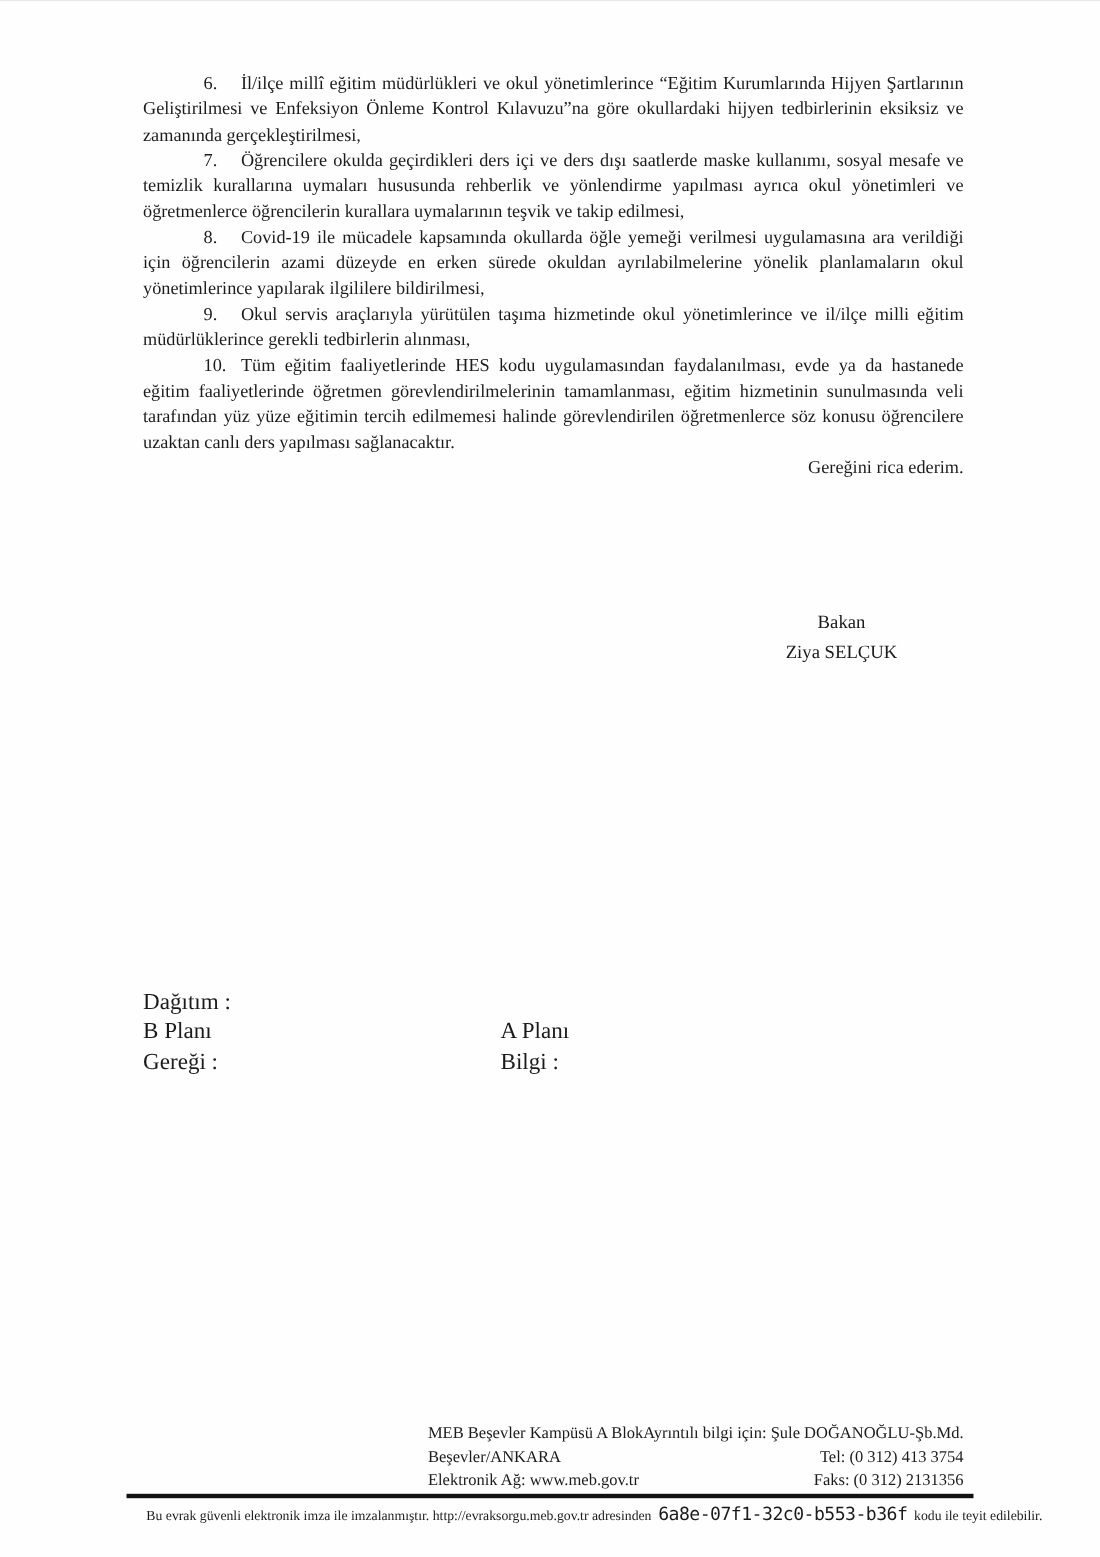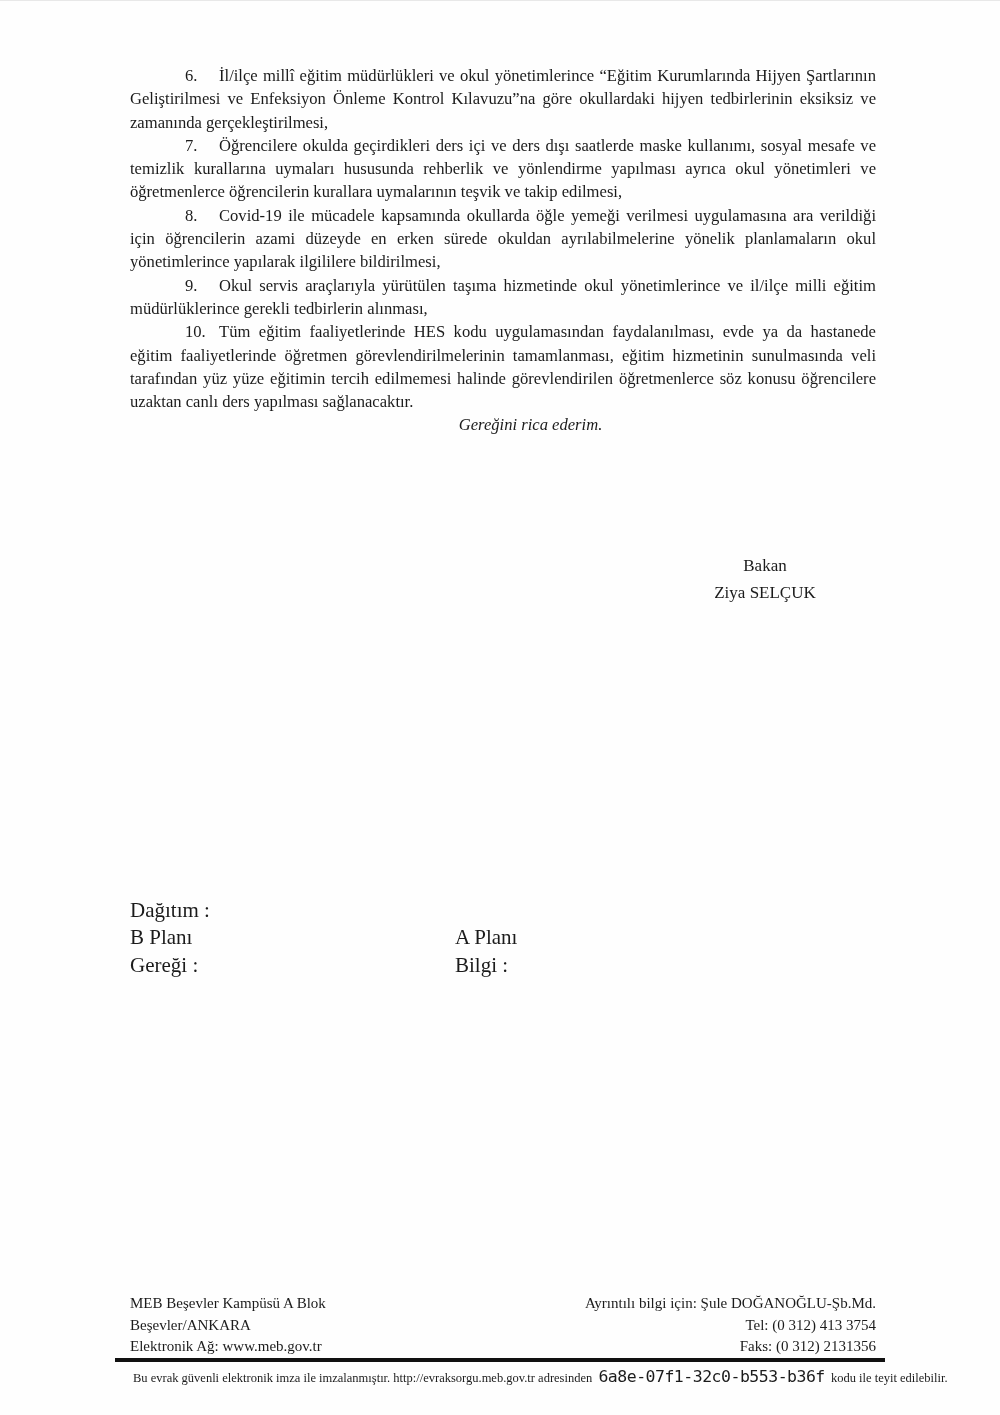--- a/index.html
+++ b/index.html
@@ -22,21 +22,21 @@
     font-size: 16.6px;
     line-height: 23.3px;
     text-align: justify;
   }
   .body-text p { margin: 0; text-indent: 55px; }
   .para-num {
     display: inline-block;
     width: 34px;
     text-indent: 0;
   }
-  .closing { text-align: center; font-style: italic; }
+  .closing { text-align: right; }
   
   .signature {
     position: absolute;
     top: 551px;
     left: 640px;
     width: 250px;
     text-align: center;
     font-size: 17px;
     line-height: 27px;
   }
@@ -52,21 +52,21 @@
   .dist-row { display: flex; }
   .dist-col-left { width: 325px; }
   .dist-col-right { width: 235px; }
   
   .footer-info {
     position: absolute;
     top: 1292px;
     left: 130px;
     width: 746px;
     display: flex;
-    justify-content: space-between;
+    justify-content: flex-end;
     font-size: 15px;
     line-height: 21.5px;
     font-family: Liberation Serif, serif;
   }
   .footer-right { text-align: right; }
   
   .divider {
     position: absolute;
     top: 1357px;
     left: 115px;

